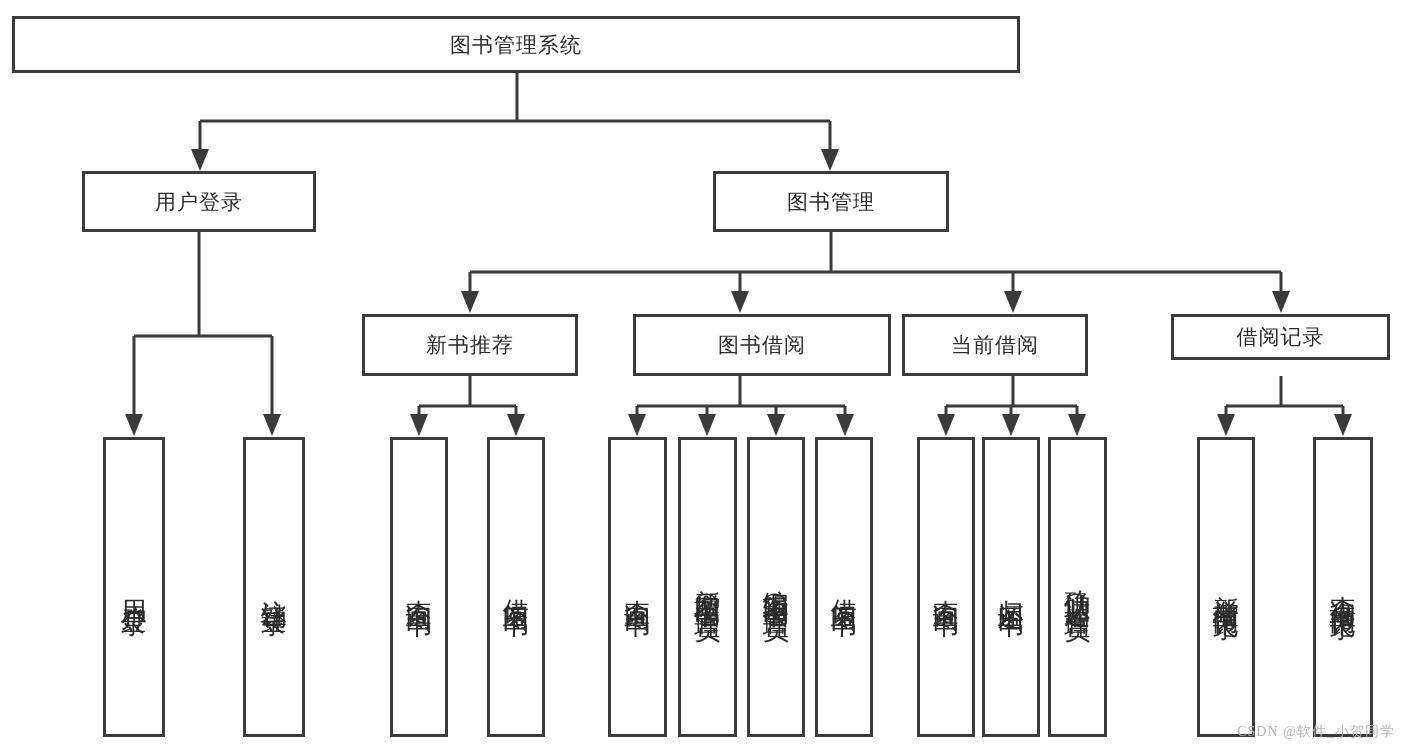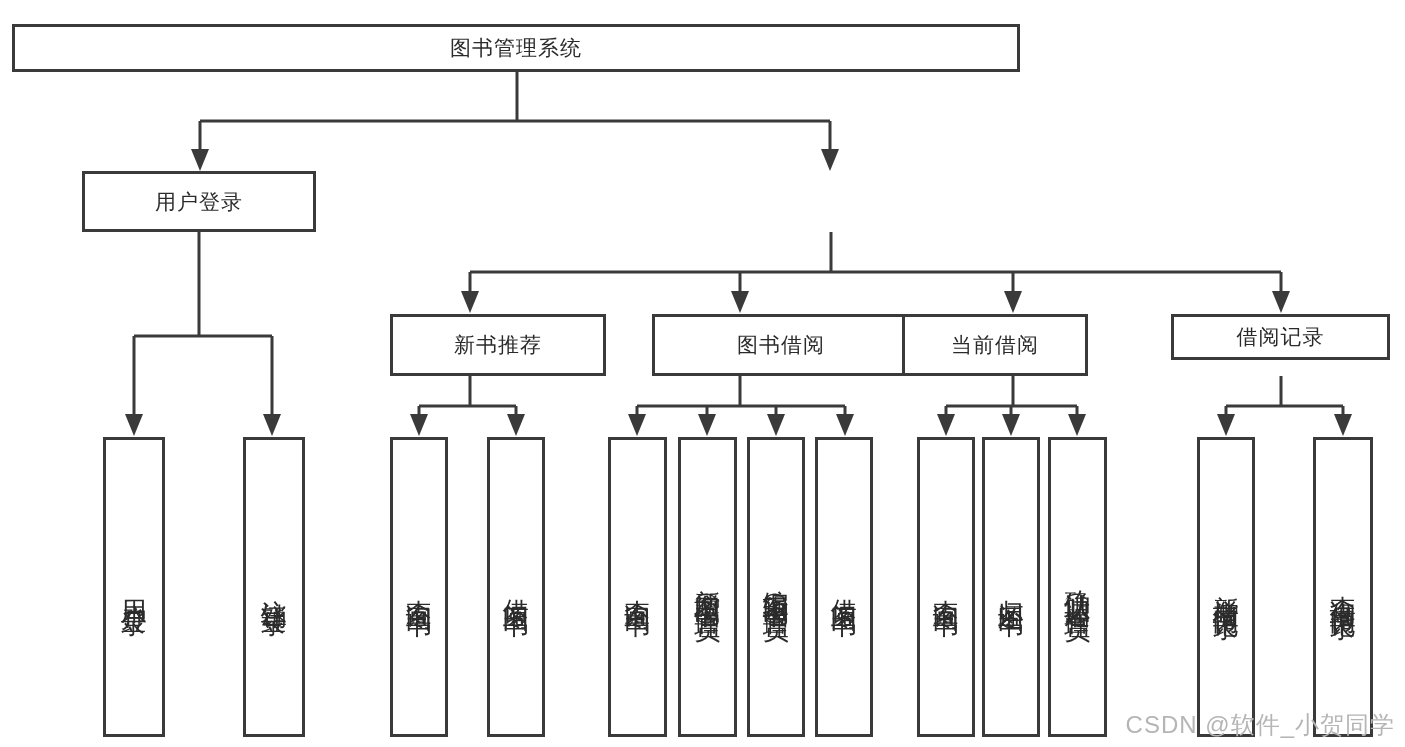--- a/index.html
+++ b/index.html
@@ -20,22 +20,22 @@
     display:flex;align-items:center;justify-content:center;
     color:var(--text);
   }
   .h{font-size:21px;letter-spacing:1px;white-space:nowrap;}
   .v{
     writing-mode:vertical-rl;text-orientation:mixed;
     font-size:26px;letter-spacing:4px;line-height:1.1;
   }
   .watermark{
     position:absolute;right:10px;bottom:6px;
-    font-size:24px;color:var(--watermark);letter-spacing:1px;
-    white-space:nowrap;z-index:5;
+    font-size:14px;color:var(--watermark);letter-spacing:1px;
+    white-space:nowrap;z-index:5;font-family:Liberation Serif, serif;
   }
 </style>
 </head>
 <body>
 
 <div class="canvas">
 
   <svg class="connectors" viewBox="0 0 1405 747">
     <g>
       <path d="M517 68 V121 M200 121 H830 M200 121 V156 M830 121 V156"></path>
@@ -72,26 +72,27 @@
       <polygon points="1002,414 1020,414 1011,436"></polygon>
       <polygon points="1068,414 1086,414 1077,436"></polygon>
     </g>
     <g>
       <path d="M1281 376 V406 M1226 406 H1343 M1226 406 V418 M1343 406 V418"></path>
       <polygon points="1217,414 1235,414 1226,436"></polygon>
       <polygon points="1334,414 1352,414 1343,436"></polygon>
     </g>
   </svg>
 
-  <div class="box h" style="left:12px;top:24px;width:1008px;height:48px;">图书管理系统</div>
+  <div class="box h" style="left:12px;top:16px;width:1008px;height:57px;">图书管理系统</div>
 
   <div class="box h" style="left:82px;top:171px;width:234px;height:61px;">用户登录</div>
+  <div class="box h" style="left:713px;top:171px;width:236px;height:61px;">图书管理</div>
 
-  <div class="box h" style="left:362px;top:314px;width:216px;height:62px;margin-left:28px;">新书推荐</div>
-  <div class="box h" style="left:633px;top:314px;width:258px;height:62px;margin-left:19px;">图书借阅</div>
+  <div class="box h" style="left:362px;top:314px;width:216px;height:62px;">新书推荐</div>
+  <div class="box h" style="left:633px;top:314px;width:258px;height:62px;">图书借阅</div>
   <div class="box h" style="left:902px;top:314px;width:186px;height:62px;">当前借阅</div>
   <div class="box h" style="left:1171px;top:314px;width:219px;height:46px;">借阅记录</div>
 
   <div class="box v" style="left:103px;top:437px;width:62px;height:300px;">用户登录</div>
   <div class="box v" style="left:243px;top:437px;width:62px;height:300px;">注销登录</div>
 
   <div class="box v" style="left:390px;top:437px;width:58px;height:300px;">查询图书</div>
   <div class="box v" style="left:487px;top:437px;width:58px;height:300px;">借阅图书</div>
 
   <div class="box v" style="left:608px;top:437px;width:59px;height:300px;">查询图书</div>

